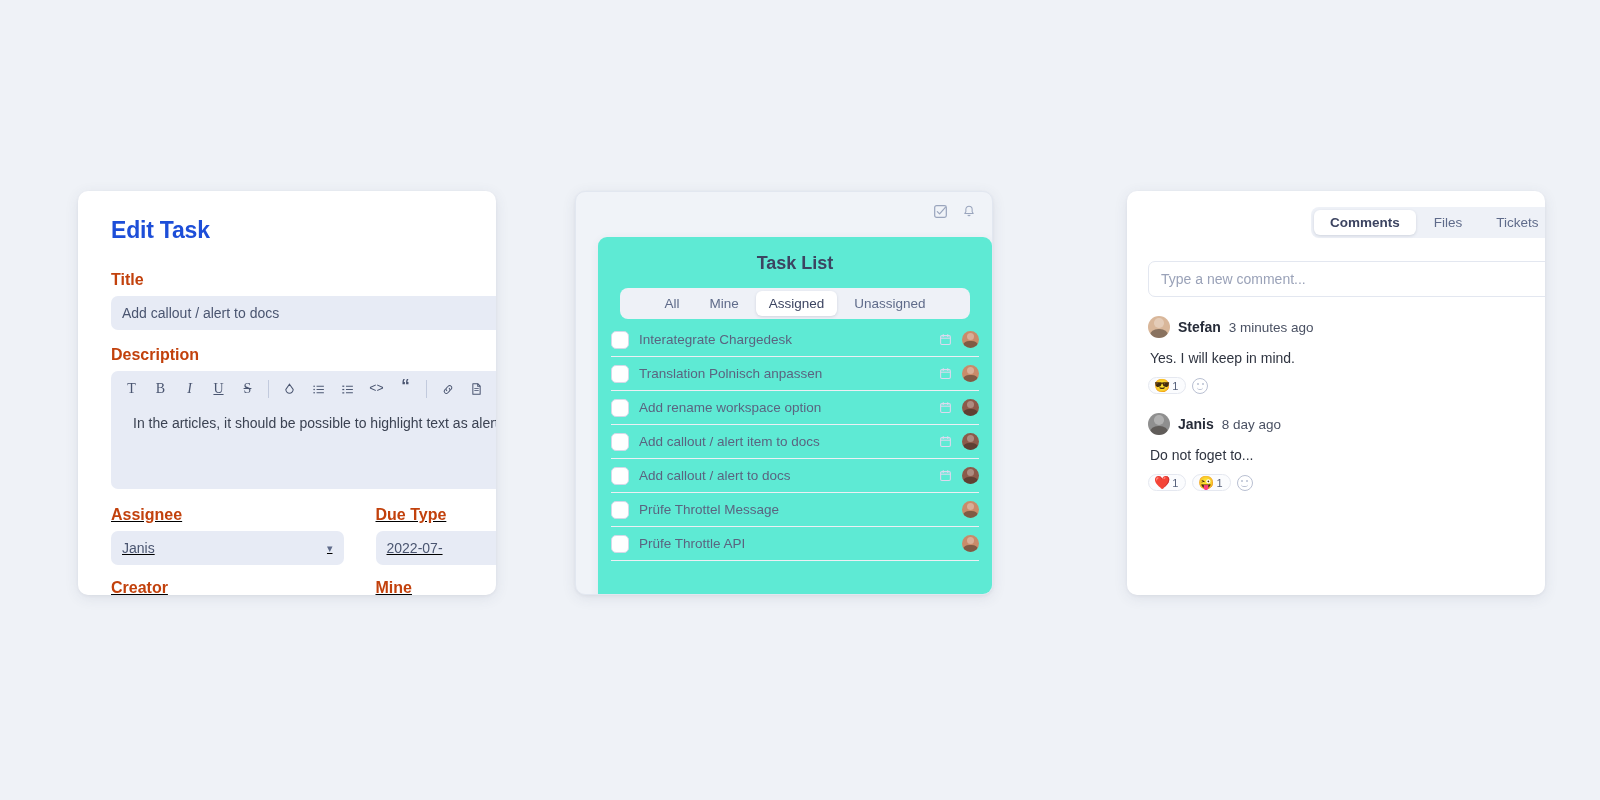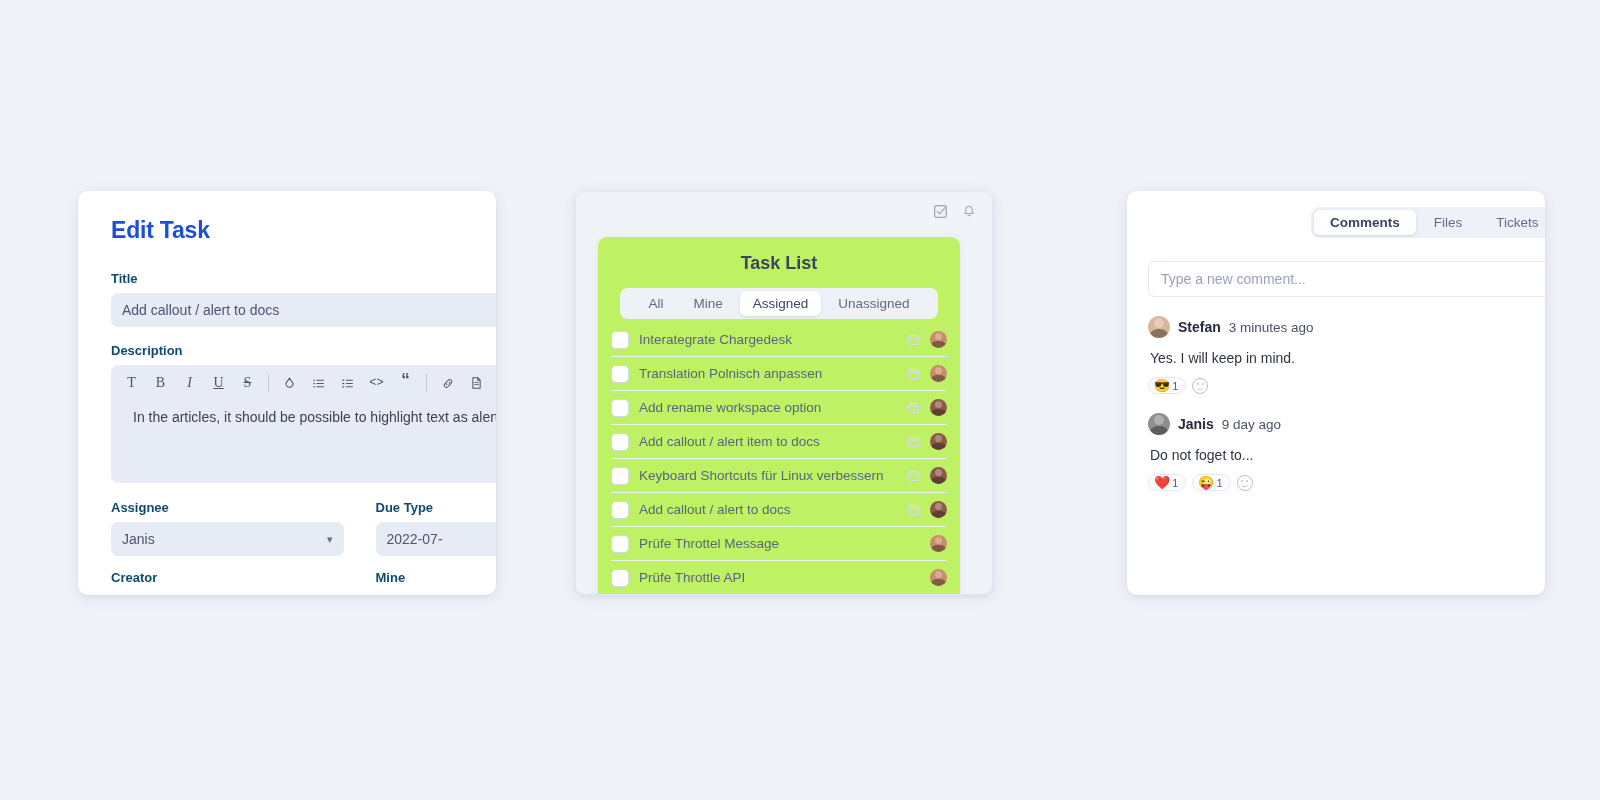--- a/index.html
+++ b/index.html
@@ -21,21 +21,21 @@
   }
 
   
   #card-edit { left: 78px; top: 191px; width: 418px; height: 404px; }
   #card-edit .inner { width: 560px; padding: 26px 30px 0 33px; }
   .edit-title {
     font-size: 23px; font-weight: bold; color: #1d4ed8;
     letter-spacing: -.2px; margin-bottom: 27px;
   }
   .field-label {
-    font-size: 13px; color: #0c4a6e; font-weight: bold;
+    font-size: 16px; color: #c2410c; font-weight: bold;
     margin-bottom: 7px;
   }
   .input-box {
     background: #e7ebf5; border-radius: 7px;
     height: 34px; display: flex; align-items: center;
     padding: 0 11px; font-size: 14px; color: #4a5570;
     margin-bottom: 16px;
   }
   .desc-wrap {
     background: #e7ebf5; border-radius: 7px;
@@ -49,21 +49,21 @@
     width: 29px; height: 28px; display: flex;
     align-items: center; justify-content: center;
     color: #4a5570; font-size: 14px;
   }
   .tb-sep { width: 1px; height: 18px; background: #c2cadd; margin: 0 6px; }
   .desc-body {
     min-height: 78px; padding: 6px 11px 14px 22px;
     font-size: 14px; color: #3b4252; line-height: 1.45;
     white-space: nowrap;
   }
-  .two-col { display: flex; gap: 32px; }
+  .two-col { display: flex; gap: 32px; text-decoration: underline; }
   .col { flex: 1 1 0; min-width: 0; }
   .select-box {
     background: #e7ebf5; border-radius: 7px; height: 34px;
     display: flex; align-items: center; justify-content: space-between;
     padding: 0 11px; font-size: 14px; color: #4a5570; margin-bottom: 14px;
   }
   .chev { color: #5f6b8a; font-size: 11px; }
 
   
   #card-tasklist {
@@ -71,21 +71,21 @@
     background: #f0f3f8;
     border: 1px solid #e2e7f0;
   }
   .tl-topbar {
     display: flex; justify-content: flex-end; align-items: center;
     gap: 14px; height: 38px; padding: 0 16px 0 0;
   }
   .tl-ico { color: #9aa5bd; display: flex; }
   .tl-inner {
     position: absolute; left: 22px; top: 45px;
-    width: 362px; background: #bef264;
+    width: 394px; background: #5eead4;
     border-radius: 9px;
     box-shadow: 0 2px 10px rgba(60,72,100,.07);
     padding: 16px 0 0 0;
     height: 370px;
   }
   .tl-title {
     text-align: center; font-size: 18px; font-weight: bold;
     color: #3c4461; margin-bottom: 14px;
   }
   .pill-group {
@@ -351,36 +351,20 @@
               </svg>
             </span>
             <span class="avatar">
               <span style="position:absolute;inset:0;background:#8c5a4a;"></span>
               <span style="position:absolute;left:28%;top:10%;width:44%;height:44%;border-radius:50%;background:rgba(255,255,255,.30);"></span>
               <span style="position:absolute;left:8%;top:58%;width:84%;height:60%;border-radius:45% 45% 0 0;background:rgba(40,30,25,.45);"></span>
             </span>
           </div>
           <div class="task-row">
             <span class="checkbox"></span>
-            <span class="task-label">Keyboard Shortcuts für Linux verbessern</span>
-            <span class="cal-ico">
-              <svg width="13" height="13" viewBox="0 0 16 16">
-                <rect x="2" y="3.2" width="12" height="11" rx="1.6" fill="none" stroke="#ddd9ef" stroke-width="1.3"></rect>
-                <path d="M2 6.4 h12" stroke="#ddd9ef" stroke-width="1.3"></path>
-                <path d="M5.2 1.8 v2.6 M10.8 1.8 v2.6" stroke="#ddd9ef" stroke-width="1.3" stroke-linecap="round"></path>
-              </svg>
-            </span>
-            <span class="avatar">
-              <span style="position:absolute;inset:0;background:#8c5a4a;"></span>
-              <span style="position:absolute;left:28%;top:10%;width:44%;height:44%;border-radius:50%;background:rgba(255,255,255,.30);"></span>
-              <span style="position:absolute;left:8%;top:58%;width:84%;height:60%;border-radius:45% 45% 0 0;background:rgba(40,30,25,.45);"></span>
-            </span>
-          </div>
-          <div class="task-row">
-            <span class="checkbox"></span>
             <span class="task-label">Add callout / alert to docs</span>
             <span class="cal-ico">
               <svg width="13" height="13" viewBox="0 0 16 16">
                 <rect x="2" y="3.2" width="12" height="11" rx="1.6" fill="none" stroke="#ddd9ef" stroke-width="1.3"></rect>
                 <path d="M2 6.4 h12" stroke="#ddd9ef" stroke-width="1.3"></path>
                 <path d="M5.2 1.8 v2.6 M10.8 1.8 v2.6" stroke="#ddd9ef" stroke-width="1.3" stroke-linecap="round"></path>
               </svg>
             </span>
             <span class="avatar">
               <span style="position:absolute;inset:0;background:#8c5a4a;"></span>
@@ -457,21 +441,21 @@
             </div>
           </div>
           <div class="comment">
             <div class="cm-head">
               <span class="cm-avatar">
                 <span style="position:absolute;inset:0;background:#8f8f8f;"></span>
                 <span style="position:absolute;left:28%;top:10%;width:44%;height:44%;border-radius:50%;background:rgba(255,255,255,.30);"></span>
                 <span style="position:absolute;left:8%;top:58%;width:84%;height:60%;border-radius:45% 45% 0 0;background:rgba(40,30,25,.45);"></span>
               </span>
               <span class="cm-name">Janis</span>
-              <span class="cm-time">9 day ago</span>
+              <span class="cm-time">8 day ago</span>
             </div>
             <div class="cm-text">Do not foget to...</div>
             <div class="cm-reactions">
               <span class="reaction">
                 <span class="emo">❤️</span>
                 <span>1</span>
               </span>
               <span class="reaction">
                 <span class="emo">😜</span>
                 <span>1</span>

